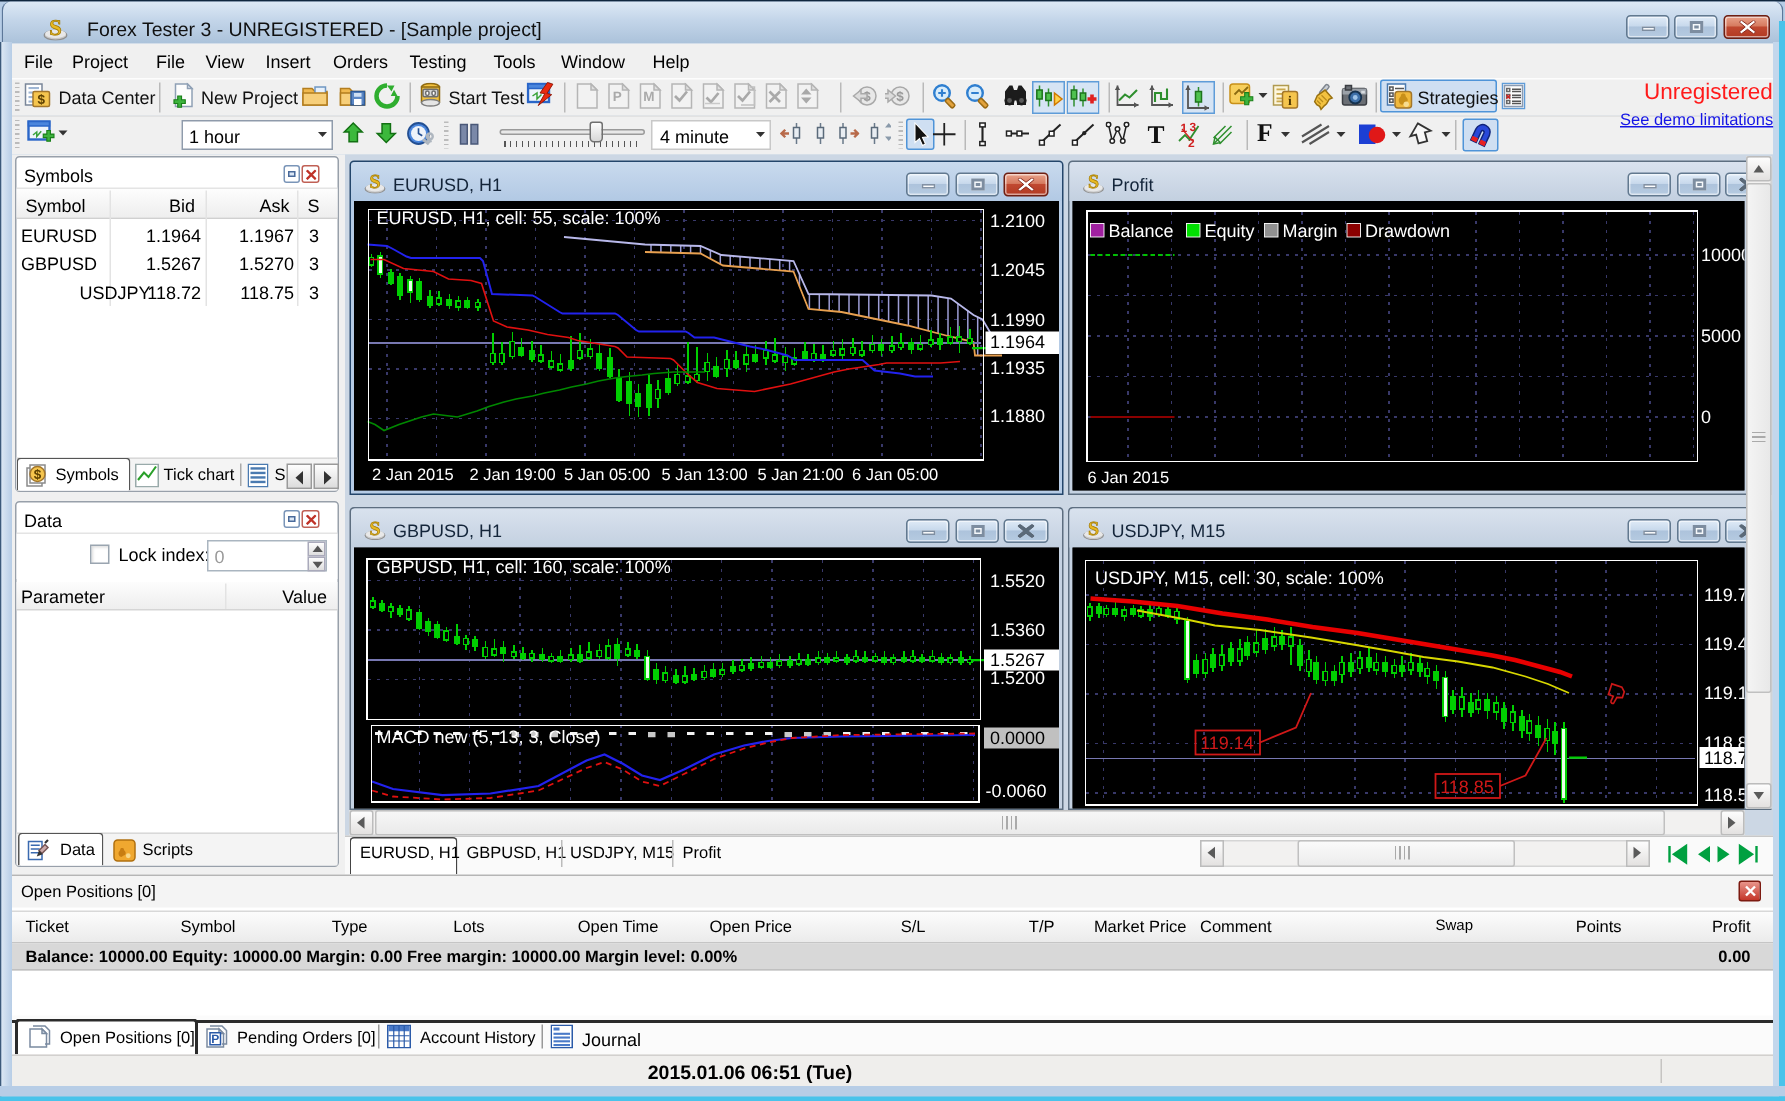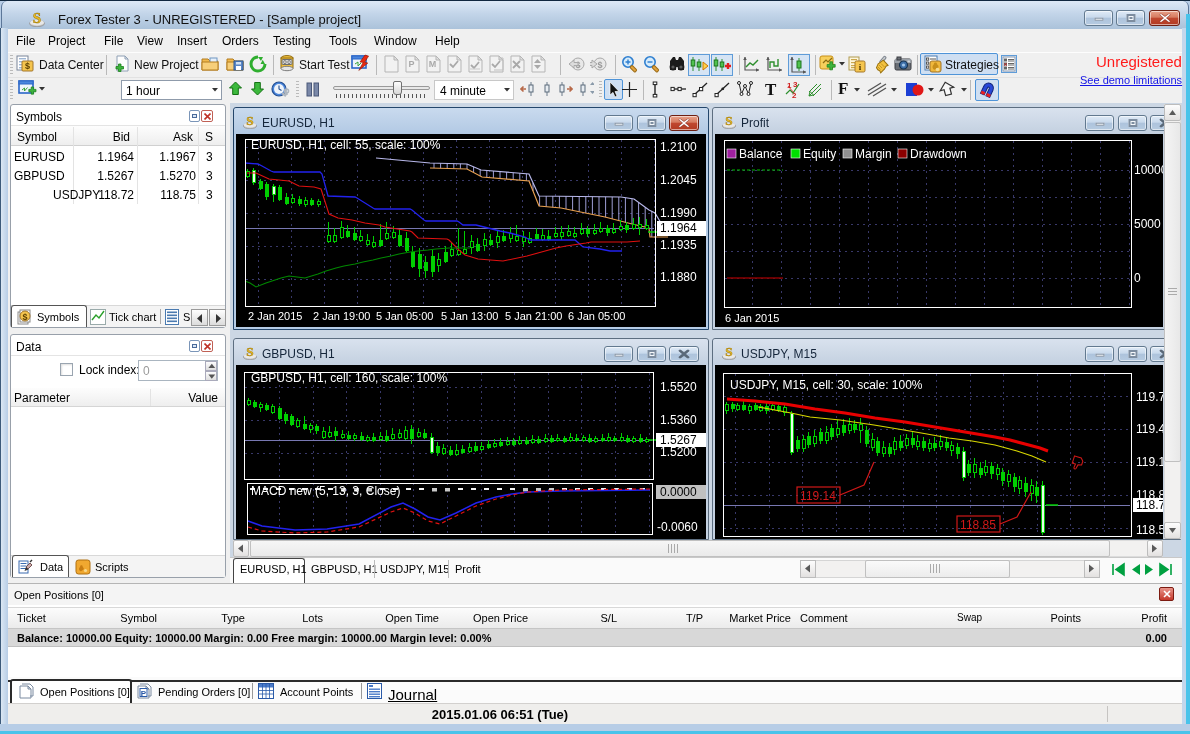--- a/index.html
+++ b/index.html
@@ -1291,25 +1291,25 @@
 <div class="ab" style="left:252px;top:683px;width:1px;height:16px;background:#999;"></div>
 <svg class="ab" style="left:258px;top:683px;" width="16" height="16" viewBox="0 0 16 16">
     <rect x="0.5" y="0.5" width="15" height="15" fill="#fff" stroke="#2a5aa8"></rect>
     <rect x="1" y="1" width="14" height="3.5" fill="#4a7ac8"></rect>
     <line x1="4.5" y1="1" x2="4.5" y2="15" stroke="#2a5aa8" stroke-width="0.8"></line>
     <line x1="8" y1="1" x2="8" y2="15" stroke="#2a5aa8" stroke-width="0.8"></line>
     <line x1="11.5" y1="1" x2="11.5" y2="15" stroke="#2a5aa8" stroke-width="0.8"></line>
     <line x1="1" y1="7.5" x2="15" y2="7.5" stroke="#2a5aa8" stroke-width="0.8"></line>
     <line x1="1" y1="11" x2="15" y2="11" stroke="#2a5aa8" stroke-width="0.8"></line>
   </svg>
-<div class="ab" style="left:280px;top:686px;font-size:11px;">Account Points</div>
+<div class="ab" style="left:280px;top:686px;font-size:11px;">Account History</div>
 <div class="ab" style="left:361px;top:683px;width:1px;height:16px;background:#999;"></div>
 <svg class="ab" style="left:367px;top:683px;" width="15" height="16" viewBox="0 0 15 16">
     <rect x="0.5" y="0.5" width="14" height="15" fill="#fff" stroke="#2a5aa8"></rect>
     <rect x="2" y="2" width="4" height="2" fill="#4a7ac8"></rect>
     <rect x="2" y="5.5" width="11" height="1.4" fill="#4a7ac8"></rect>
     <rect x="2" y="8" width="11" height="1.4" fill="#4a7ac8"></rect>
     <rect x="2" y="10.5" width="11" height="1.4" fill="#4a7ac8"></rect>
     <rect x="2" y="13" width="11" height="1.4" fill="#4a7ac8"></rect>
   </svg>
-<div class="ab" style="left:388px;top:686px;font-size:15px;text-decoration:underline;">Journal</div>
+<div class="ab" style="left:388px;top:686px;font-size:12px;">Journal</div>
 <div class="ab" style="left:8px;top:703px;width:1174px;height:21px;background:#efeeec;border-top:1px solid #d2d0ce;"></div>
 <div class="ab" style="left:1107px;top:706px;width:1px;height:16px;background:#c6c4c2;"></div>
 <div class="ab" style="left:300px;top:707px;width:400px;text-align:center;font-size:13px;font-weight:bold;">2015.01.06 06:51 (Tue)</div>
 </body></html>

